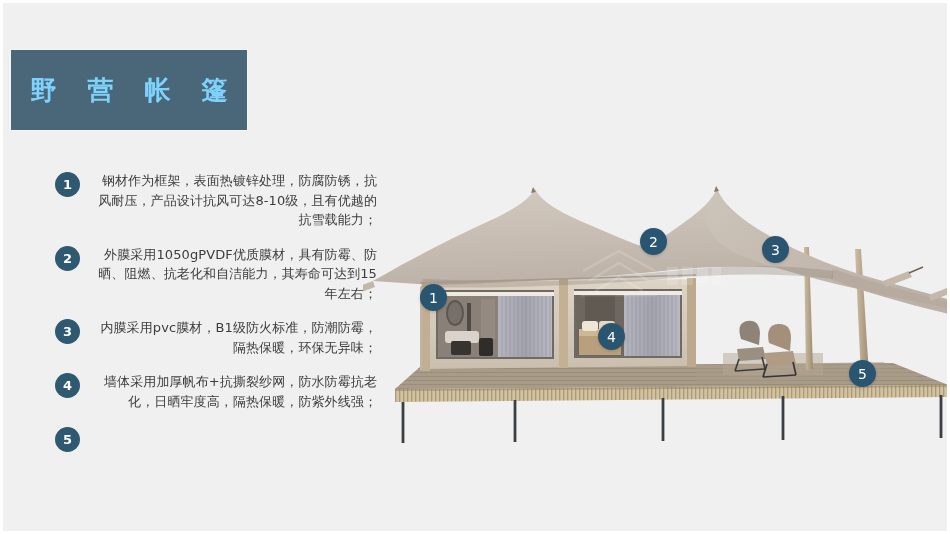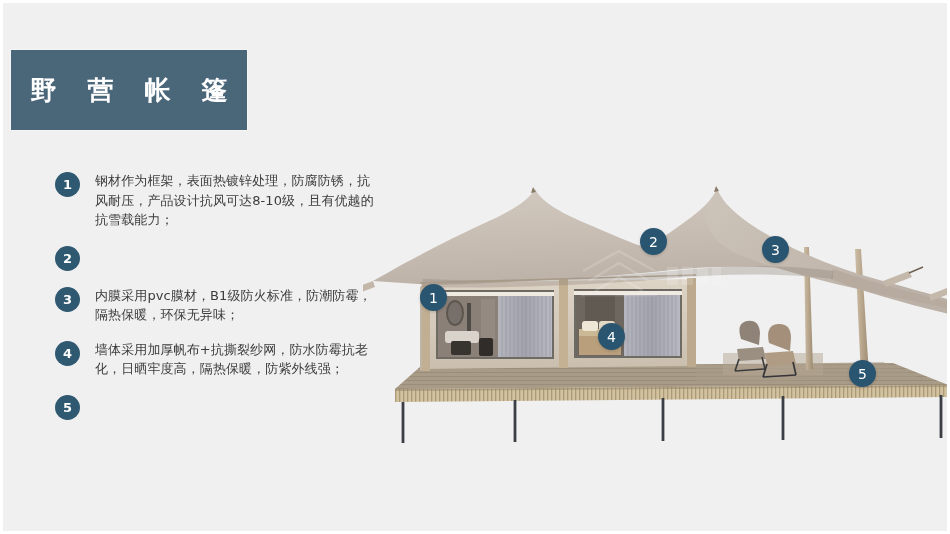--- a/index.html
+++ b/index.html
@@ -20,21 +20,21 @@
 
   
   #title-banner{
     position:absolute;left:8px;top:47px;
     width:236px;height:80px;
     background:#4a6679;
     display:flex;align-items:center;justify-content:center;
     box-shadow:0 0 0 1px rgba(255,255,255,.35);
   }
   #title-banner .title-text{
-    color:#ffffff;
+    color:#7dd3fc;
     font-size:26px;
     font-weight:bold;
     letter-spacing:11px;
     text-indent:11px;
     white-space:nowrap;
     font-family:"DejaVu Sans","Liberation Sans",sans-serif;
   }
 
   
   #feature-list{
@@ -58,21 +58,21 @@
     font-weight:bold;
     display:flex;align-items:center;justify-content:center;
     margin-top:1px;
   }
   .feature-text{
     margin-left:15px;
     color:#3c3c3c;
     font-size:13px;
     line-height:19.5px;
     letter-spacing:.1px;
-    text-align:left;
+    text-align:right;
   }
 
   
   #tent-illustration{
     position:absolute;
     left:360px;top:150px;
     width:590px;height:300px;
   }
   #tent-illustration svg{display:block;width:100%;height:100%;}
 
@@ -114,20 +114,21 @@
 
   <div id="feature-list">
 
     <div class="feature-item">
       <div class="badge">1</div>
       <div class="feature-text">钢材作为框架，表面热镀锌处理，防腐防锈，抗风耐压，产品设计抗风可达8-10级，且有优越的抗雪载能力；</div>
     </div>
 
     <div class="feature-item">
       <div class="badge">2</div>
+      <div class="feature-text">外膜采用1050gPVDF优质膜材，具有防霉、防晒、阻燃、抗老化和自洁能力，其寿命可达到15年左右；</div>
     </div>
 
     <div class="feature-item">
       <div class="badge">3</div>
       <div class="feature-text">内膜采用pvc膜材，B1级防火标准，防潮防霉，隔热保暖，环保无异味；</div>
     </div>
 
     <div class="feature-item">
       <div class="badge">4</div>
       <div class="feature-text">墙体采用加厚帆布+抗撕裂纱网，防水防霉抗老化，日晒牢度高，隔热保暖，防紫外线强；</div>

